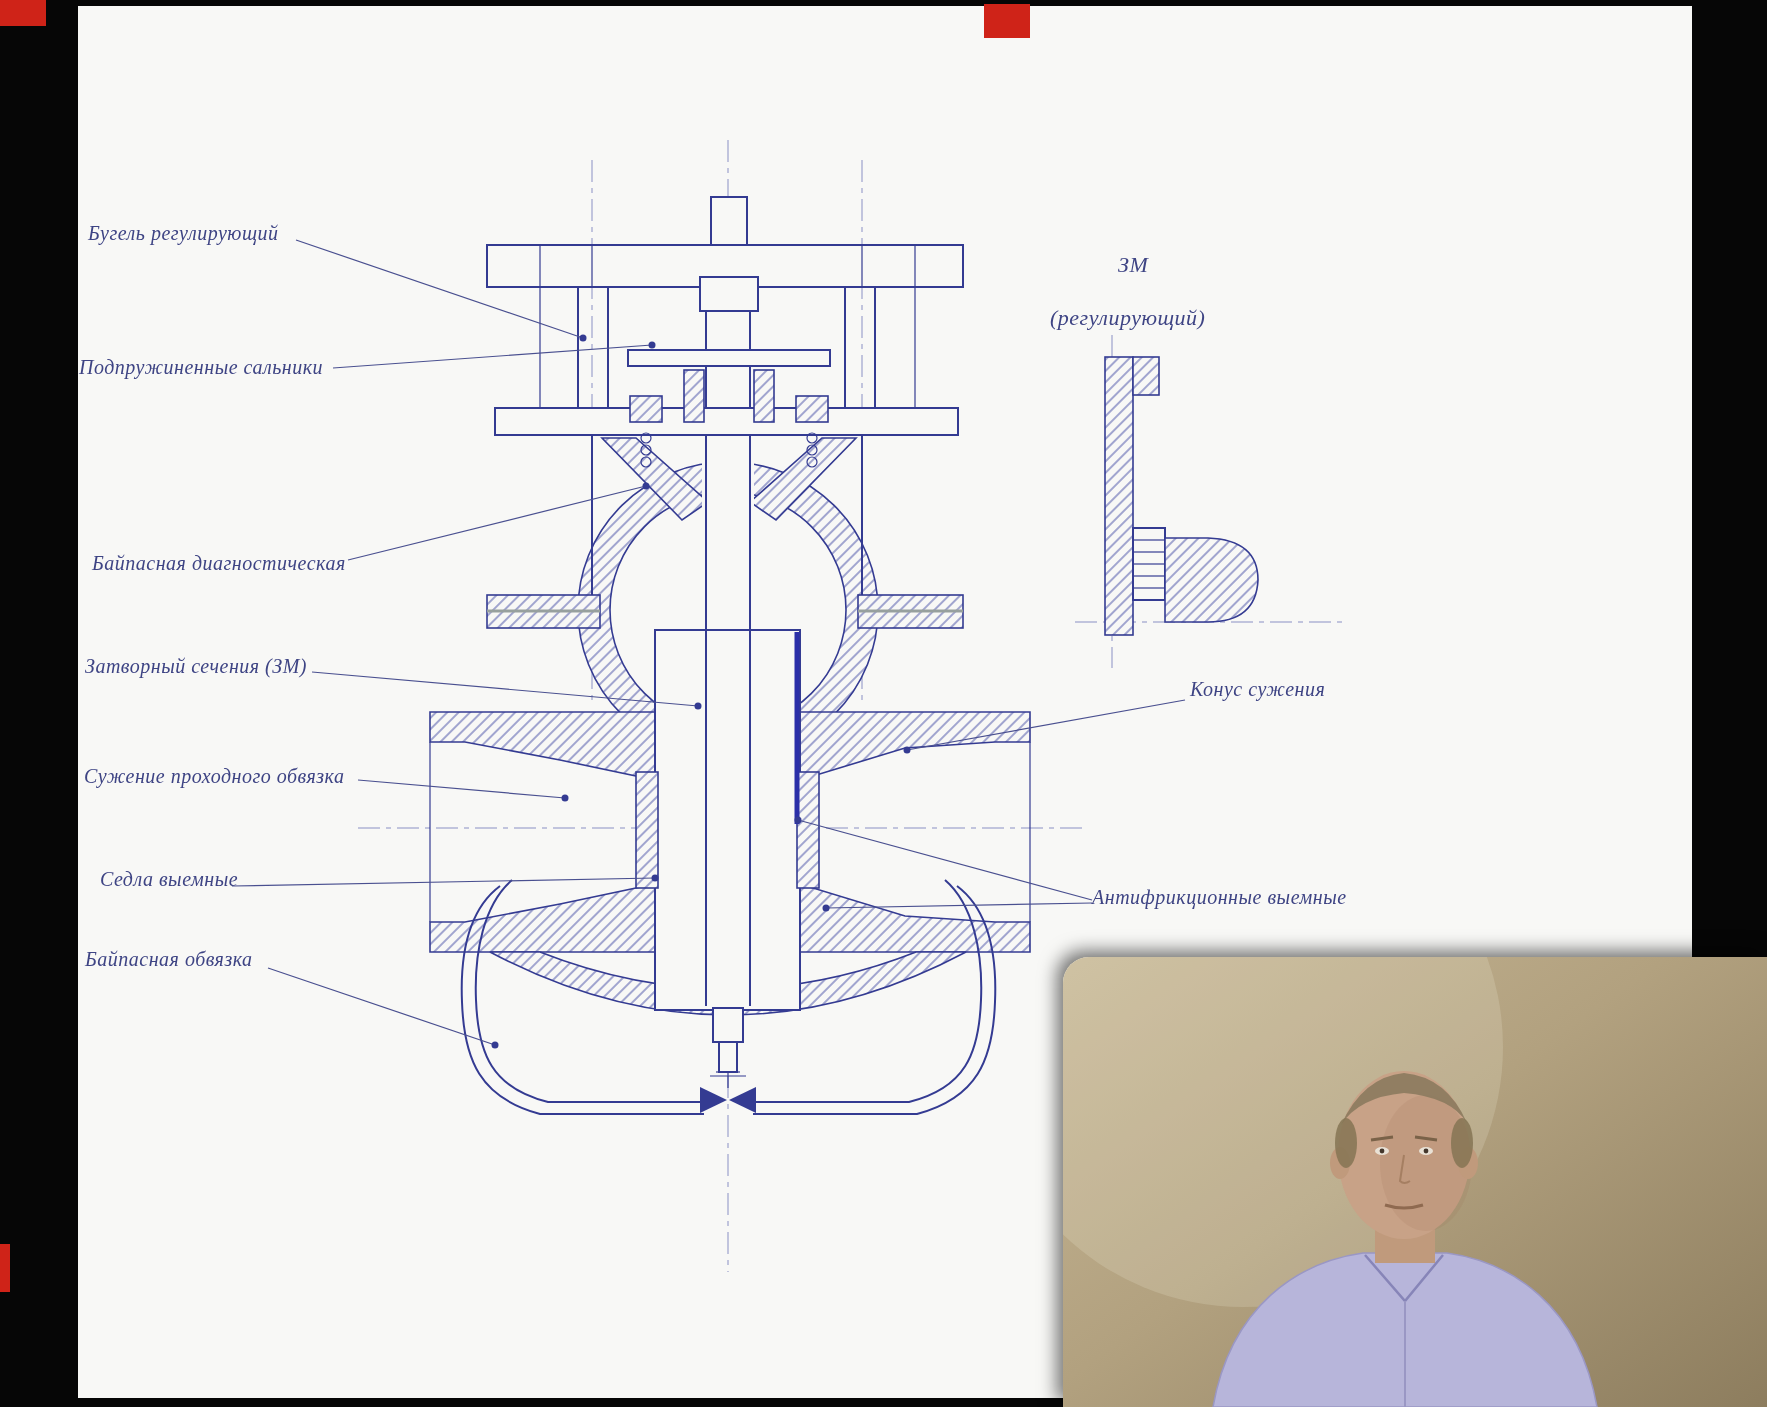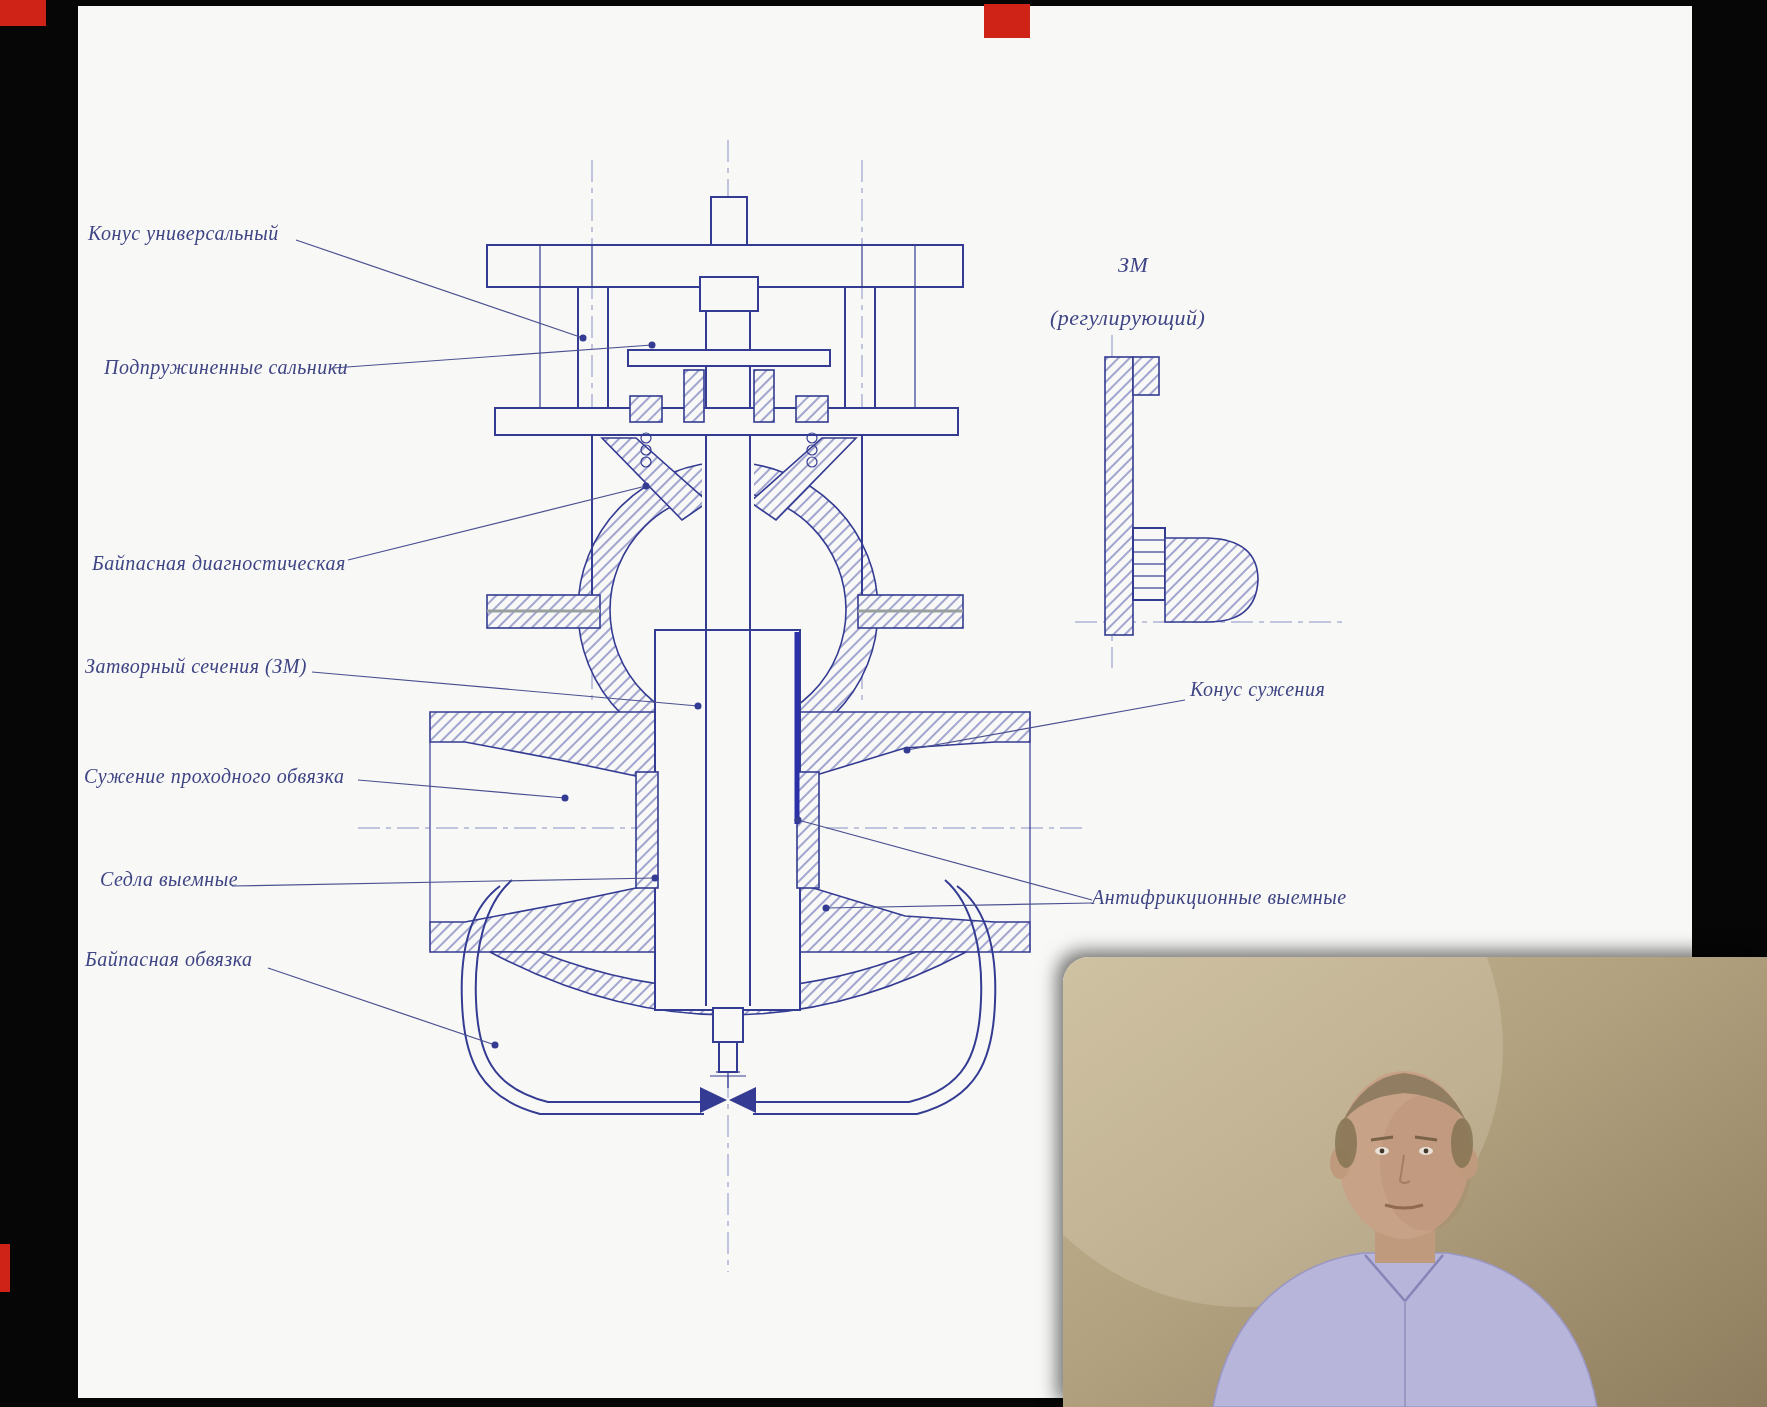--- a/index.html
+++ b/index.html
@@ -168,22 +168,22 @@
       <circle class="dot" cx="495" cy="1045" r="3.5"></circle>
     <line class="ld" x1="1185" y1="700" x2="907" y2="750"></line>
       <circle class="dot" cx="907" cy="750" r="3.5"></circle>
     <line class="ld" x1="1092" y1="900" x2="798" y2="820"></line>
       <circle class="dot" cx="798" cy="820" r="3.5"></circle>
     <line class="ld" x1="1092" y1="903" x2="826" y2="908"></line>
       <circle class="dot" cx="826" cy="908" r="3.5"></circle>
   </g>
 </svg>
 
-<div class="lbl" style="left:88px;top:222px">Конус универсальный</div>
-<div class="lbl" style="left:104px;top:356px">Подпружиненные сальники</div>
+<div class="lbl" style="left:88px;top:222px">Бугель регулирующий</div>
+<div class="lbl" style="left:79px;top:356px">Подпружиненные сальники</div>
 <div class="lbl" style="left:92px;top:552px">Байпасная диагностическая</div>
 <div class="lbl" style="left:85px;top:655px">Затворный сечения (ЗМ)</div>
 <div class="lbl" style="left:84px;top:765px">Сужение проходного обвязка</div>
 <div class="lbl" style="left:100px;top:868px">Седла выемные</div>
 <div class="lbl" style="left:85px;top:948px">Байпасная обвязка</div>
 <div class="lbl" style="left:1190px;top:678px">Конус сужения</div>
 <div class="lbl" style="left:1092px;top:886px">Антифрикционные выемные</div>
 <div class="lbl detail" style="left:1118px;top:252px">ЗМ</div>
 <div class="lbl detail" style="left:1050px;top:305px">(регулирующий)</div>
 

